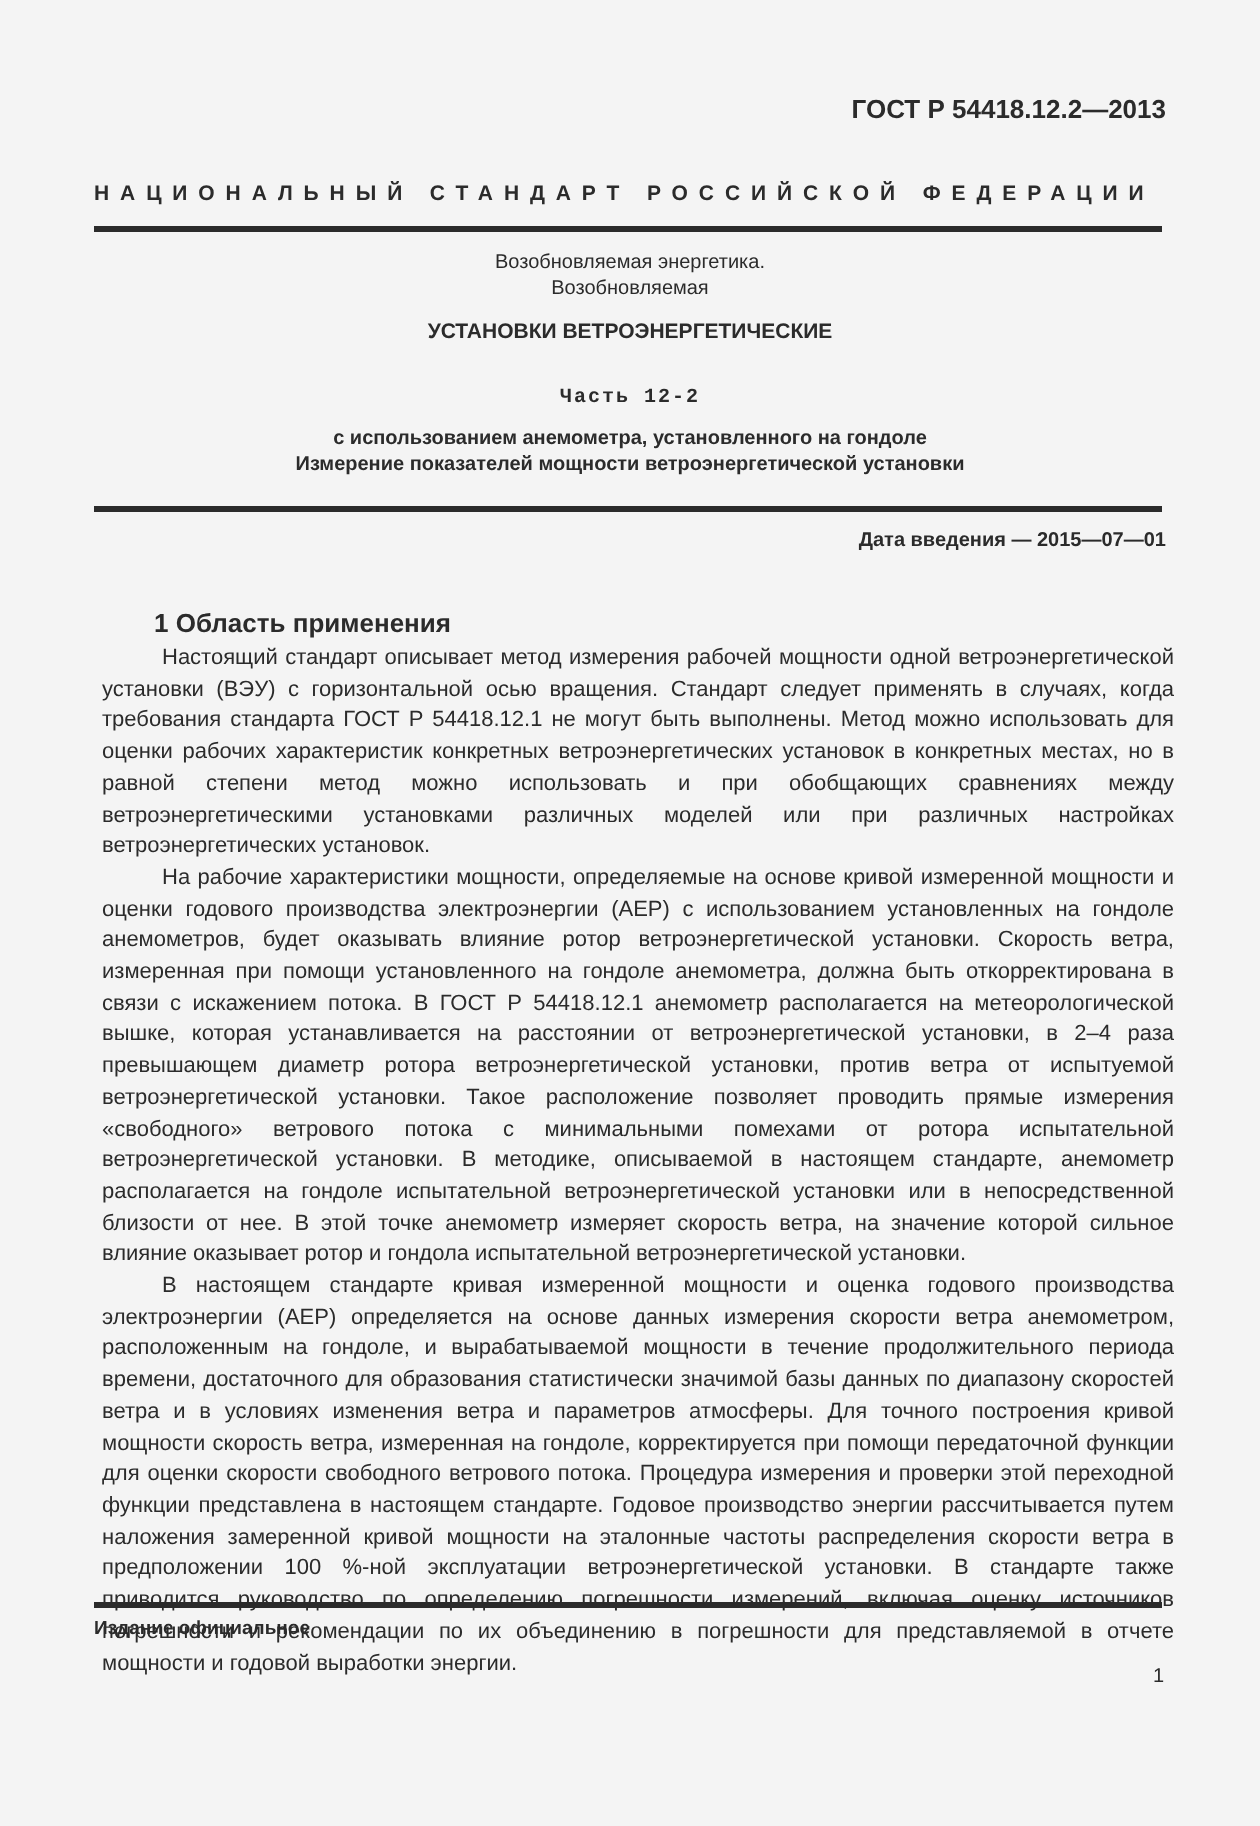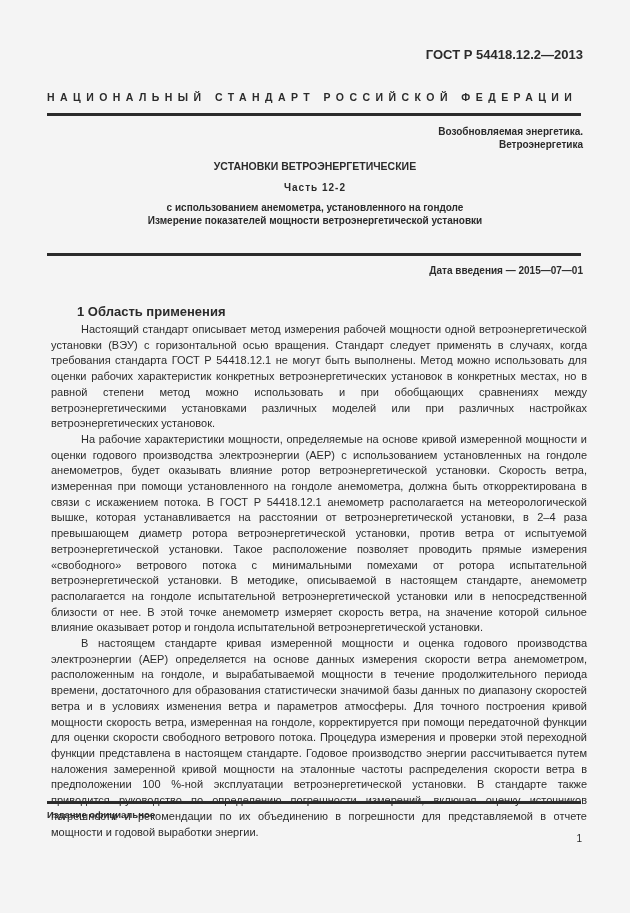--- a/index.html
+++ b/index.html
@@ -12,23 +12,23 @@
   }
   .national {
     position: absolute; left: 47px; top: 91px; width: 536px;
     font-size: 10.5px; font-weight: bold; letter-spacing: 5.45px; white-space: nowrap; color: #2b2b2b;
   }
   .rule { position: absolute; left: 47px; width: 534px; height: 3px; background: #2b2b2b; }
   .rule.r1 { top: 113px; }
   .rule.r2full { top: 253px; }
   .rule.r3 { top: 801px; }
   .titles { position: absolute; left: 47px; top: 125px; width: 536px; text-align: center; }
-  .t-small { font-size: 10px; font-weight: bold; line-height: 13px; text-align: right; }
+  .t-small { font-size: 10px; font-weight: normal; line-height: 13px; }
   .t-caps { font-size: 10.5px; font-weight: bold; margin-top: 9px; }
-  .t-part { font-size: 10px; font-weight: bold; margin-top: 10px; letter-spacing: 1px; }
+  .t-part { font-size: 10px; font-weight: bold; margin-top: 22px; letter-spacing: 1px; font-family: Liberation Mono, monospace; }
   .t-sub { font-size: 10px; font-weight: bold; line-height: 13px; margin-top: 8px; }
   .t-en { font-size: 9.8px; line-height: 13px; margin-top: 7px; color: #333; }
   .intro-date {
     position: absolute; right: 47px; top: 265px; font-size: 10px; font-weight: bold;
   }
   .section-title {
     position: absolute; left: 77px; top: 304px; font-size: 13px; font-weight: bold;
   }
   .body-text {
     position: absolute; left: 51px; top: 322px; width: 536px;
@@ -40,21 +40,21 @@
 </style>
 </head>
 <body>
 
 <div class="doc-code">ГОСТ Р 54418.12.2—2013</div>
 <div class="national">НАЦИОНАЛЬНЫЙ СТАНДАРТ РОССИЙСКОЙ ФЕДЕРАЦИИ</div>
 <div class="rule r1"></div>
 
 <div class="titles">
   <div class="t-small">Возобновляемая энергетика.</div>
-  <div class="t-small">Ветроэнергетика</div>
+  <div class="t-small">Возобновляемая</div>
   <div class="t-caps">УСТАНОВКИ ВЕТРОЭНЕРГЕТИЧЕСКИЕ</div>
   <div class="t-part">Часть 12-2</div>
   <div class="t-sub">
     <div>с использованием анемометра, установленного на гондоле</div>
     <div>Измерение показателей мощности ветроэнергетической установки</div>
   </div>
 </div>
 
 <div class="rule r2full"></div>
 <div class="intro-date">Дата введения — 2015—07—01</div>

